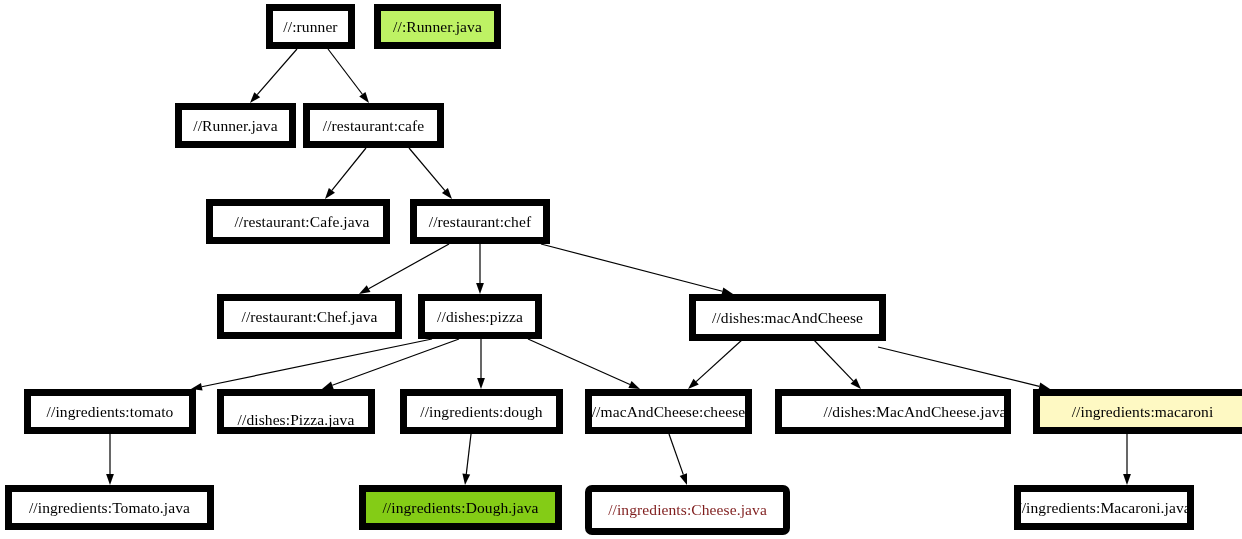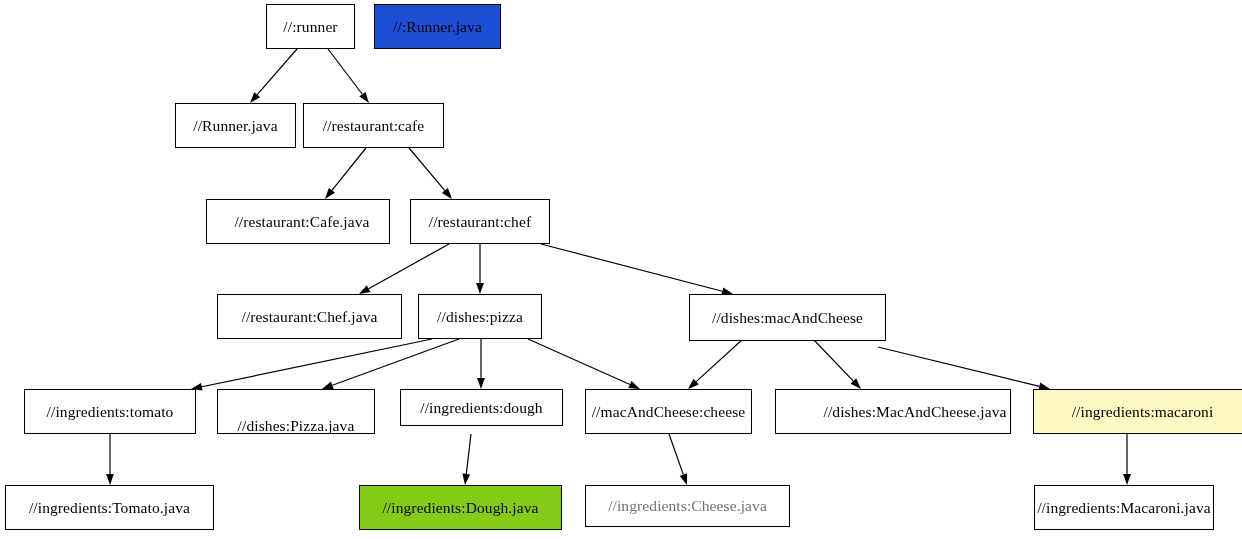--- a/index.html
+++ b/index.html
@@ -19,21 +19,21 @@
     position: absolute;
     left: 0;
     top: 0;
     width: 1242px;
     height: 539px;
     pointer-events: none;
   }
   .graph-node {
     position: absolute;
     box-sizing: border-box;
-    border: 1px solid #0ea5e9;
+    border: 7px solid #0ea5e9;
     background: #ffffff;
     display: flex;
     align-items: center;
     justify-content: center;
     white-space: nowrap;
     color: #000000;
     font-size: 15.5px;
     line-height: 1;
     letter-spacing: 0.1px;
   }
@@ -118,21 +118,21 @@
       </g>
       <g>
         <line x1="1127" y1="434" x2="1127" y2="474" stroke="#000000" stroke-width="1.2"></line>
         <polygon points="1127,485 1123.1,474 1130.9,474" fill="#000000"></polygon>
       </g>
     </svg>
   <div id="node-layer">
       <div class="graph-node" style="left: 266px; top: 4px; width: 89px; height: 45px; background: rgb(255, 255, 255); border-color: rgb(0, 0, 0); color: rgb(0, 0, 0);">
         <span class="node-label">//:runner</span>
       </div>
-      <div class="graph-node" style="left: 374px; top: 4px; width: 127px; height: 45px; background: #1d4ed8; border-color: rgb(0, 0, 0); color: rgb(0, 0, 0);">
+      <div class="graph-node" style="left: 374px; top: 4px; width: 127px; height: 45px; background: #bef264; border-color: rgb(0, 0, 0); color: rgb(0, 0, 0);">
         <span class="node-label">//:Runner.java</span>
       </div>
       <div class="graph-node" style="left: 175px; top: 103px; width: 121px; height: 45px; background: rgb(255, 255, 255); border-color: rgb(0, 0, 0); color: rgb(0, 0, 0);">
         <span class="node-label">//Runner.java</span>
       </div>
       <div class="graph-node" style="left: 303px; top: 103px; width: 141px; height: 45px; background: rgb(255, 255, 255); border-color: rgb(0, 0, 0); color: rgb(0, 0, 0);">
         <span class="node-label">//restaurant:cafe</span>
       </div>
       <div class="graph-node" style="left: 206px; top: 199px; width: 184px; height: 45px; background: rgb(255, 255, 255); border-color: rgb(0, 0, 0); color: rgb(0, 0, 0); padding-left: 8px;">
         <span class="node-label">//restaurant:Cafe.java</span>
@@ -148,38 +148,38 @@
       </div>
       <div class="graph-node" style="left: 681px; top: 294px; width: 197px; height: 47px; background: rgb(255, 255, 255); border-color: rgb(0, 0, 0); color: rgb(0, 0, 0); margin-left: 8px;">
         <span class="node-label">//dishes:macAndCheese</span>
       </div>
       <div class="graph-node" style="left: 24px; top: 389px; width: 172px; height: 45px; background: rgb(255, 255, 255); border-color: rgb(0, 0, 0); color: rgb(0, 0, 0);">
         <span class="node-label">//ingredients:tomato</span>
       </div>
       <div class="graph-node" style="left: 217px; top: 389px; width: 158px; height: 45px; background: rgb(255, 255, 255); border-color: rgb(0, 0, 0); color: rgb(0, 0, 0); align-items: flex-end;">
         <span class="node-label">//dishes:Pizza.java</span>
       </div>
-      <div class="graph-node" style="left: 400px; top: 389px; width: 163px; height: 37px; background: rgb(255, 255, 255); border-color: rgb(0, 0, 0); color: rgb(0, 0, 0);">
+      <div class="graph-node" style="left: 400px; top: 389px; width: 163px; height: 45px; background: rgb(255, 255, 255); border-color: rgb(0, 0, 0); color: rgb(0, 0, 0);">
         <span class="node-label">//ingredients:dough</span>
       </div>
       <div class="graph-node" style="left: 585px; top: 389px; width: 167px; height: 45px; background: rgb(255, 255, 255); border-color: rgb(0, 0, 0); color: rgb(0, 0, 0);">
         <span class="node-label">//macAndCheese:cheese</span>
       </div>
       <div class="graph-node" style="left: 775px; top: 389px; width: 236px; height: 45px; background: rgb(255, 255, 255); border-color: rgb(0, 0, 0); color: rgb(0, 0, 0); padding-left: 44px;">
         <span class="node-label">//dishes:MacAndCheese.java</span>
       </div>
       <div class="graph-node" style="left: 1033px; top: 389px; width: 219px; height: 45px; background: #fef9c3; border-color: rgb(0, 0, 0); color: rgb(0, 0, 0);">
         <span class="node-label">//ingredients:macaroni</span>
       </div>
       <div class="graph-node" style="left: 5px; top: 485px; width: 209px; height: 45px; background: rgb(255, 255, 255); border-color: rgb(0, 0, 0); color: rgb(0, 0, 0);">
         <span class="node-label">//ingredients:Tomato.java</span>
       </div>
       <div class="graph-node" style="left: 359px; top: 485px; width: 203px; height: 45px; background: #84cc16; border-color: rgb(0, 0, 0); color: rgb(0, 0, 0);">
         <span class="node-label">//ingredients:Dough.java</span>
       </div>
-      <div class="graph-node" style="left: 585px; top: 485px; width: 205px; height: 42px; background: rgb(255, 255, 255); border-color: rgb(0, 0, 0); color: #737373;">
+      <div class="graph-node" style="left: 585px; top: 485px; width: 205px; height: 50px; background: rgb(255, 255, 255); border-color: rgb(0, 0, 0); color: #7f1d1d; border-radius: 7px;">
         <span class="node-label">//ingredients:Cheese.java</span>
       </div>
-      <div class="graph-node" style="left: 1014px; top: 485px; width: 180px; height: 45px; background: rgb(255, 255, 255); border-color: rgb(0, 0, 0); color: rgb(0, 0, 0); margin-left: 20px;">
+      <div class="graph-node" style="left: 1014px; top: 485px; width: 180px; height: 45px; background: rgb(255, 255, 255); border-color: rgb(0, 0, 0); color: rgb(0, 0, 0);">
         <span class="node-label">//ingredients:Macaroni.java</span>
       </div>
     </div>
 </div>
 
 </body></html>

